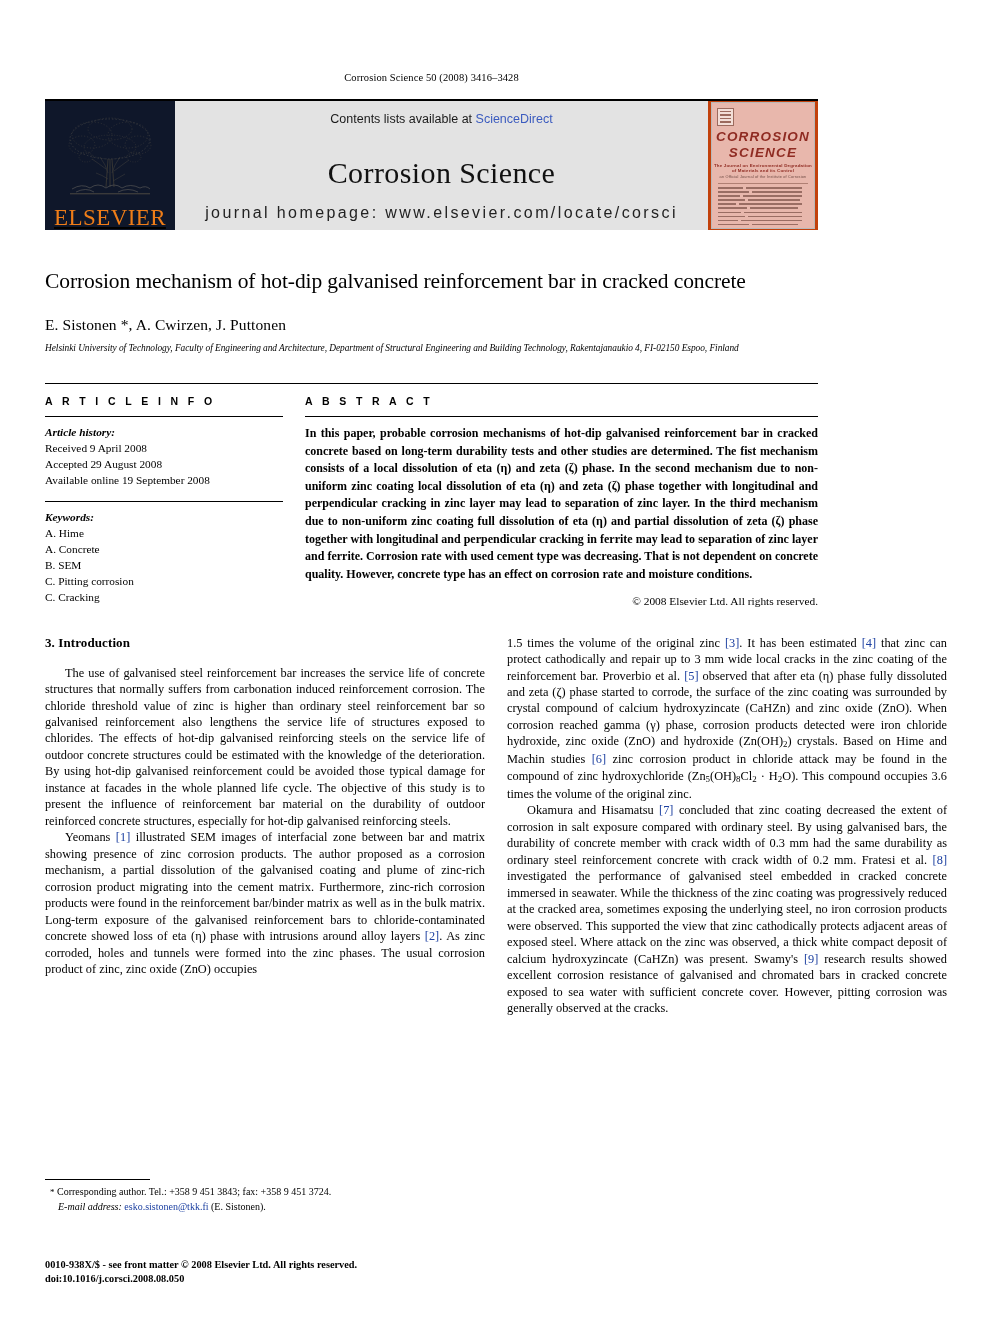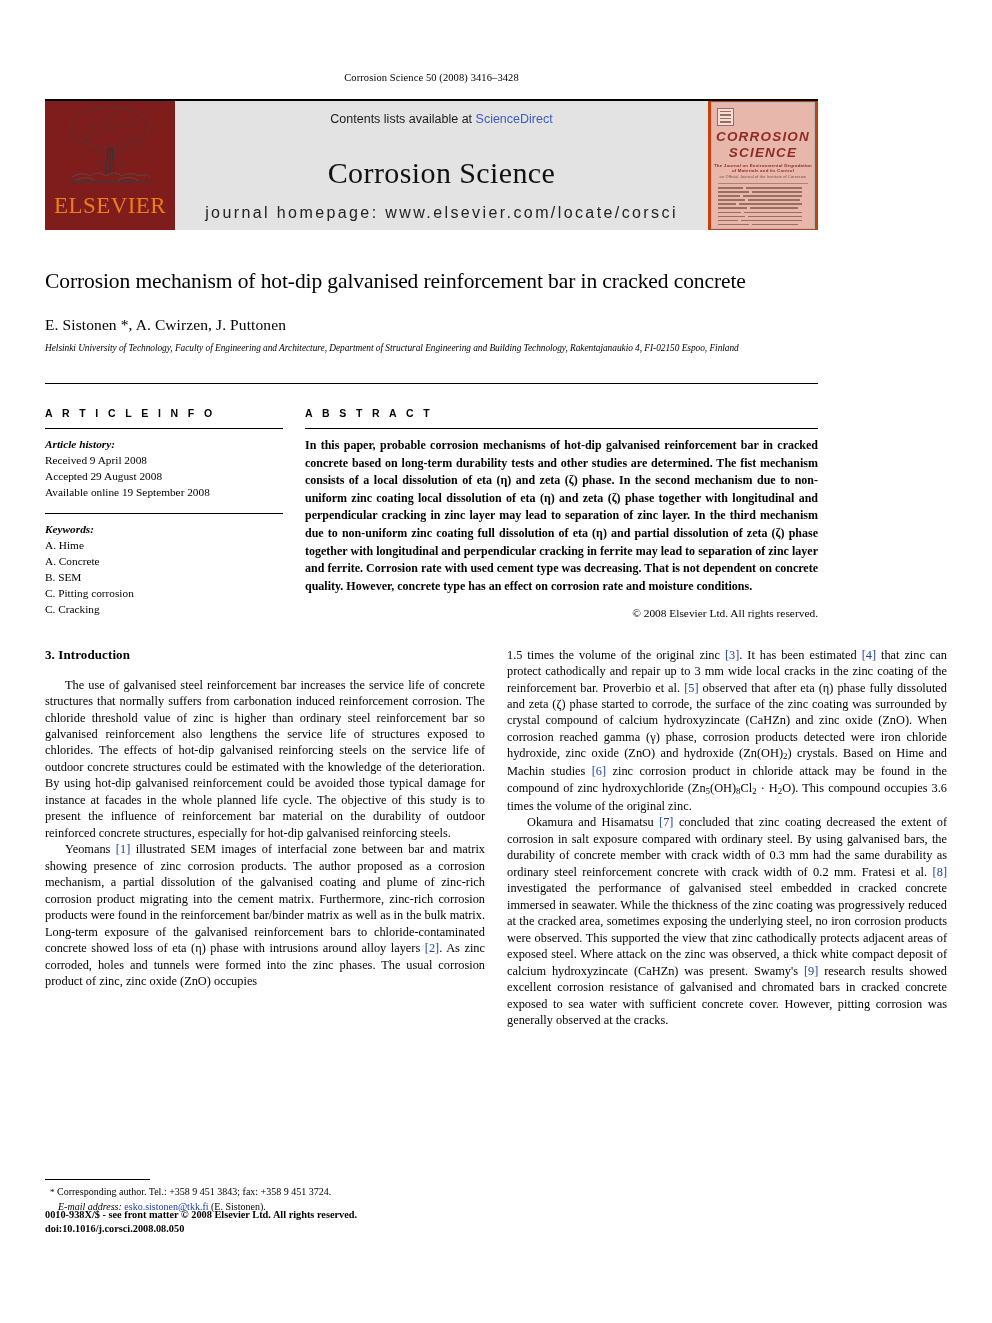--- a/index.html
+++ b/index.html
@@ -33,22 +33,23 @@
     align-items: stretch;
     height: 131px;
   }
   .logo-cell {
     width: 130px;
     flex: 0 0 130px;
     display: flex;
     flex-direction: column;
     align-items: center;
     justify-content: flex-start;
-    padding-top: 0;
-    background: #7f1d1d;
+    padding-top: 12px;
+    background: #0f172a;
+    text-decoration: underline;
   }
   .tree-svg { display:block; }
   .elsevier-word {
     font-family: "Liberation Serif", serif;
     color: #ef7d18;
     font-size: 23px;
     letter-spacing: .4px;
     line-height: 1;
     margin-top: 1px;
     font-weight: 400;
@@ -141,21 +142,21 @@
     margin: 0;
     letter-spacing: -.05px;
   }
 
   
   .info-abstract {
     margin-top: 30px;
     display: flex;
     gap: 12px;
     border-top: 1.6px solid #000;
-    padding-top: 12px;
+    padding-top: 0;
   }
   .col-info { width: 248px; flex: 0 0 248px; padding-right: 10px; }
   .col-abs { flex: 1 1 auto; }
 
   .sec-head {
     font-family: "Liberation Sans", sans-serif;
     font-size: 10.5px;
     font-weight: 700;
     letter-spacing: 3.4px;
     padding-top: 11px;
@@ -214,21 +215,21 @@
   }
   .footnote .fn-rule { border-top: 1px solid #000; width: 105px; margin-bottom: 5px; }
   .footnote .fn-line { padding-left: 13px; text-indent: -8px; }
   .footnote .star { font-size: 9px; }
   .footnote .em { font-style: italic; }
   .mail { color: #1b3fa0; }
 
   .footer {
     position: absolute;
     left: 45px;
-    top: 1208px;
+    top: 1258px;
     width: 520px;
     font-size: 10.3px;
     line-height: 1.4;
   }
   .footer .issn { font-weight: 700; }
 </style>
 </head>
 <body>
 
 <div class="page">

